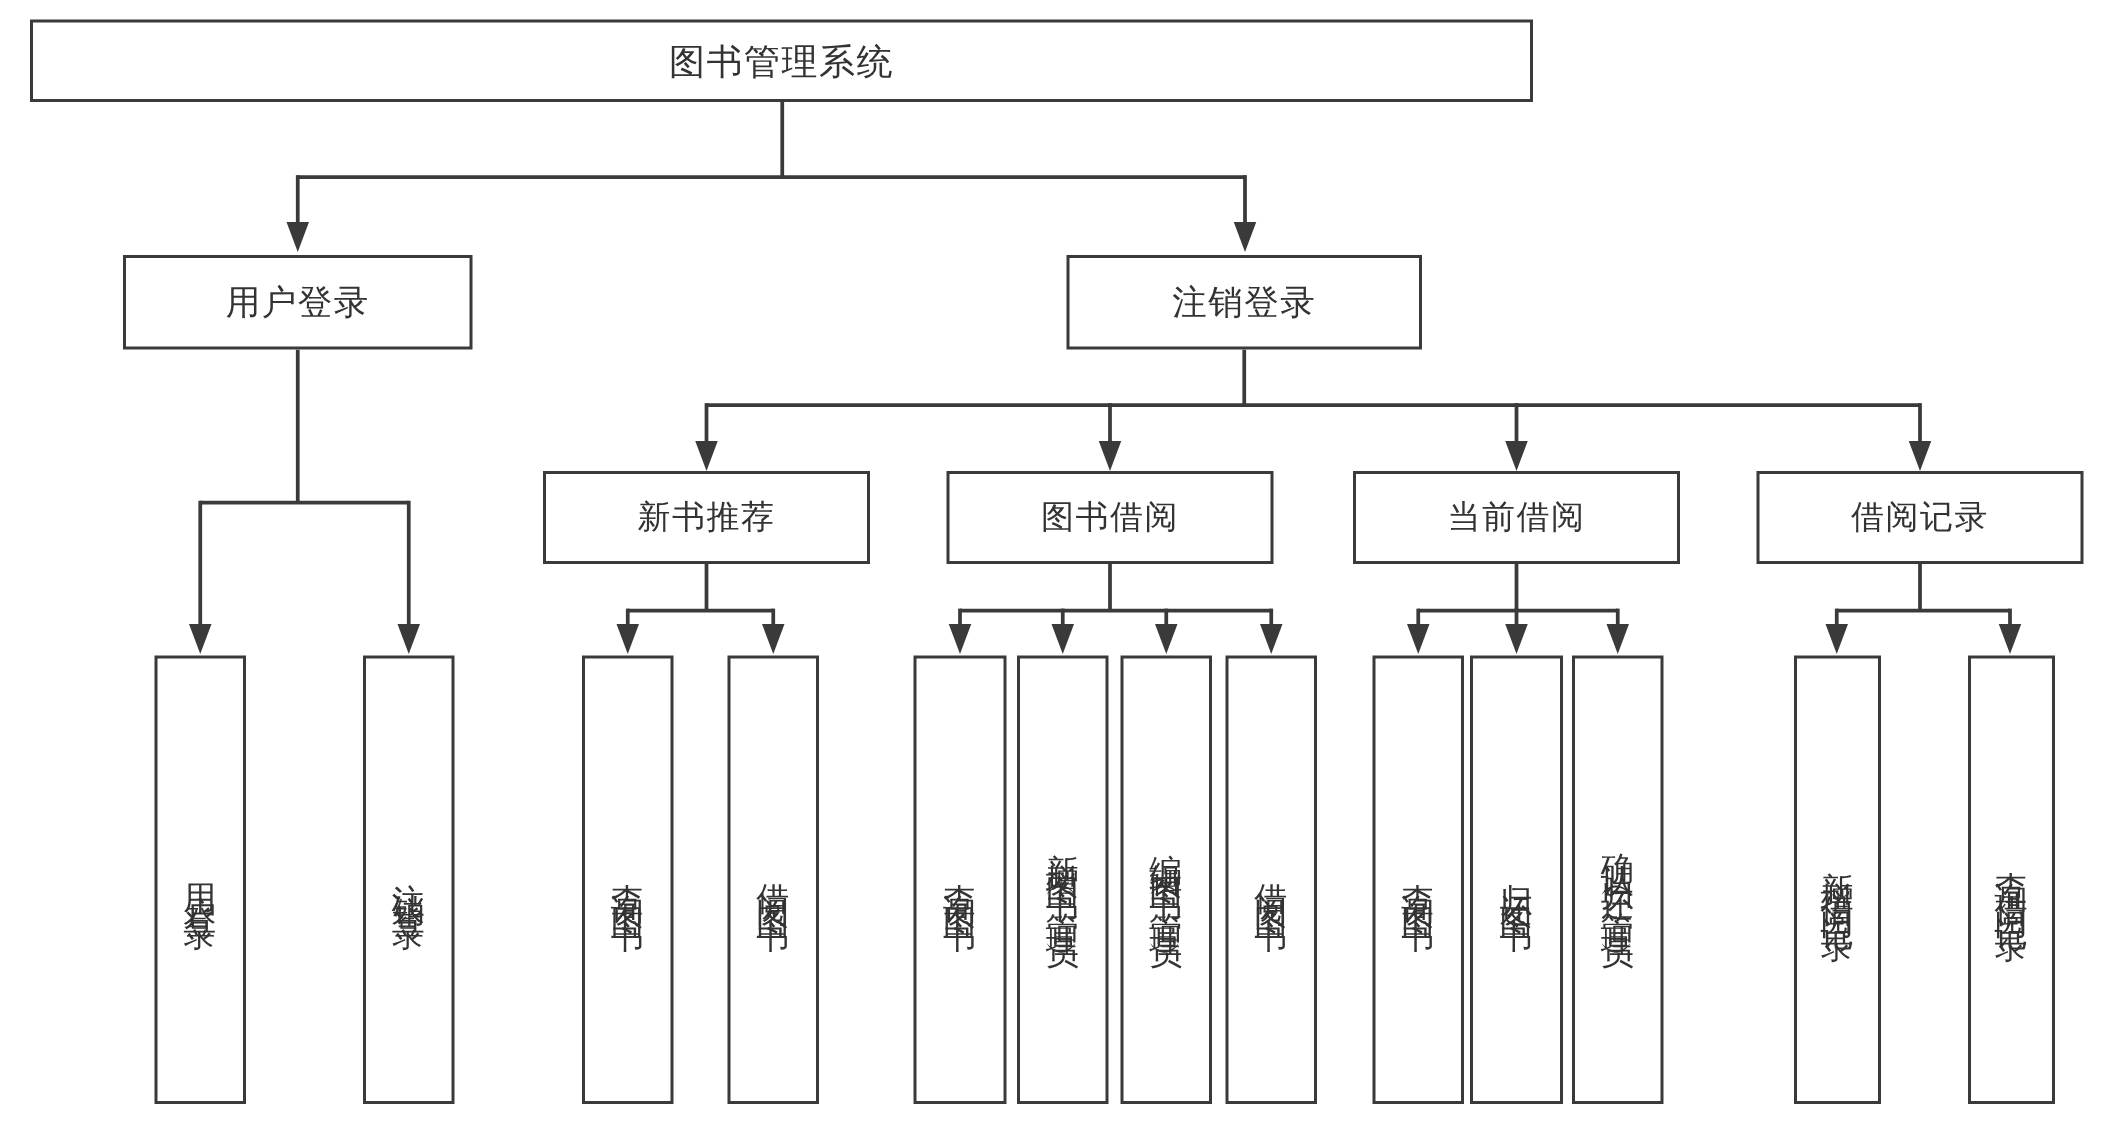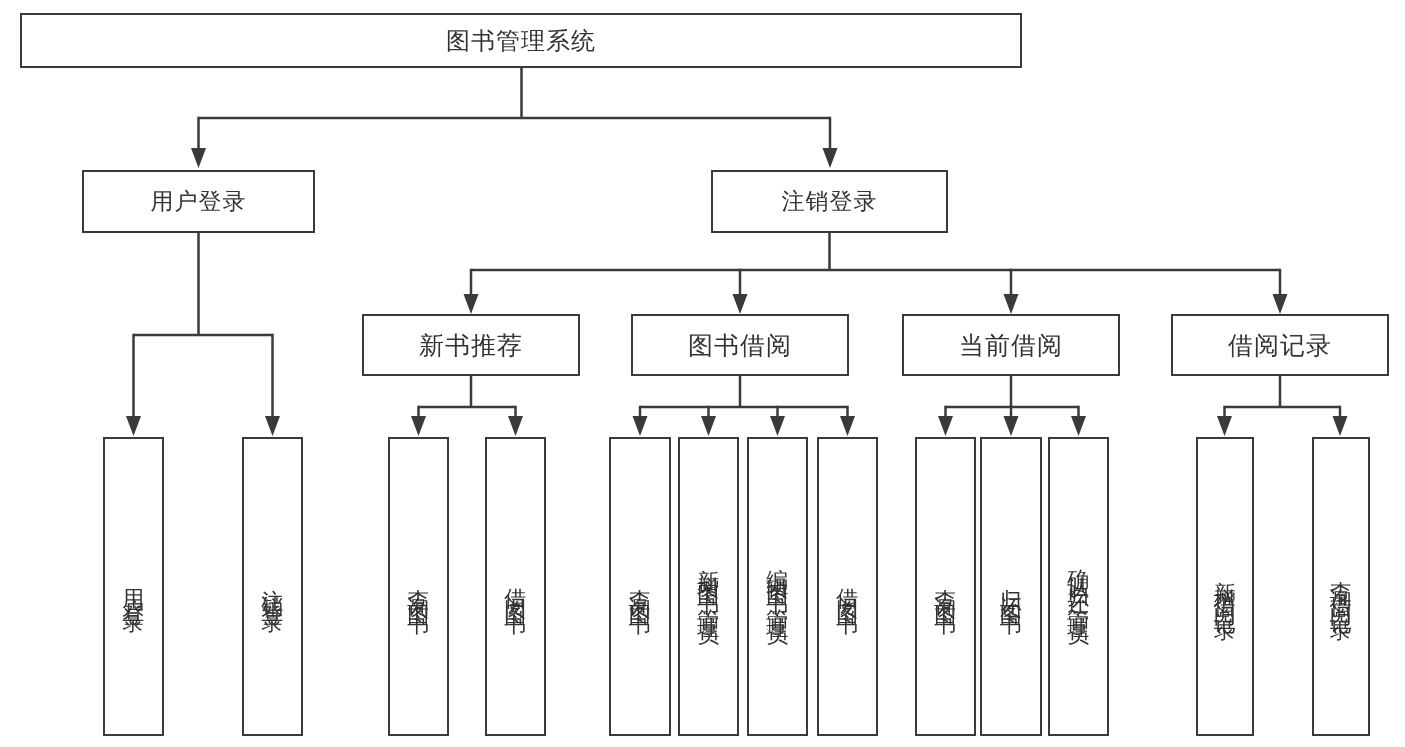--- a/index.html
+++ b/index.html
@@ -18,21 +18,21 @@
     border: 2.5px solid #3a3a3a;
     background: #ffffff;
     display: flex;
     align-items: center;
     justify-content: center;
     text-align: center;
     z-index: 2;
   }
   .lvl1 { font-size: 24px; letter-spacing: 1px; }
   .lvl2 { font-size: 23px; letter-spacing: 1px; }
-  .lvl3 { font-size: 25px; letter-spacing: 1px; }
+  .lvl3 { font-size: 22px; letter-spacing: 1px; }
   .leaf .vtext {
     writing-mode: vertical-rl;
     text-orientation: mixed;
     font-size: 22px;
     letter-spacing: 8px;
     line-height: 1.15;
   }
   .watermark {
     position: absolute;
     left: 1186px;

